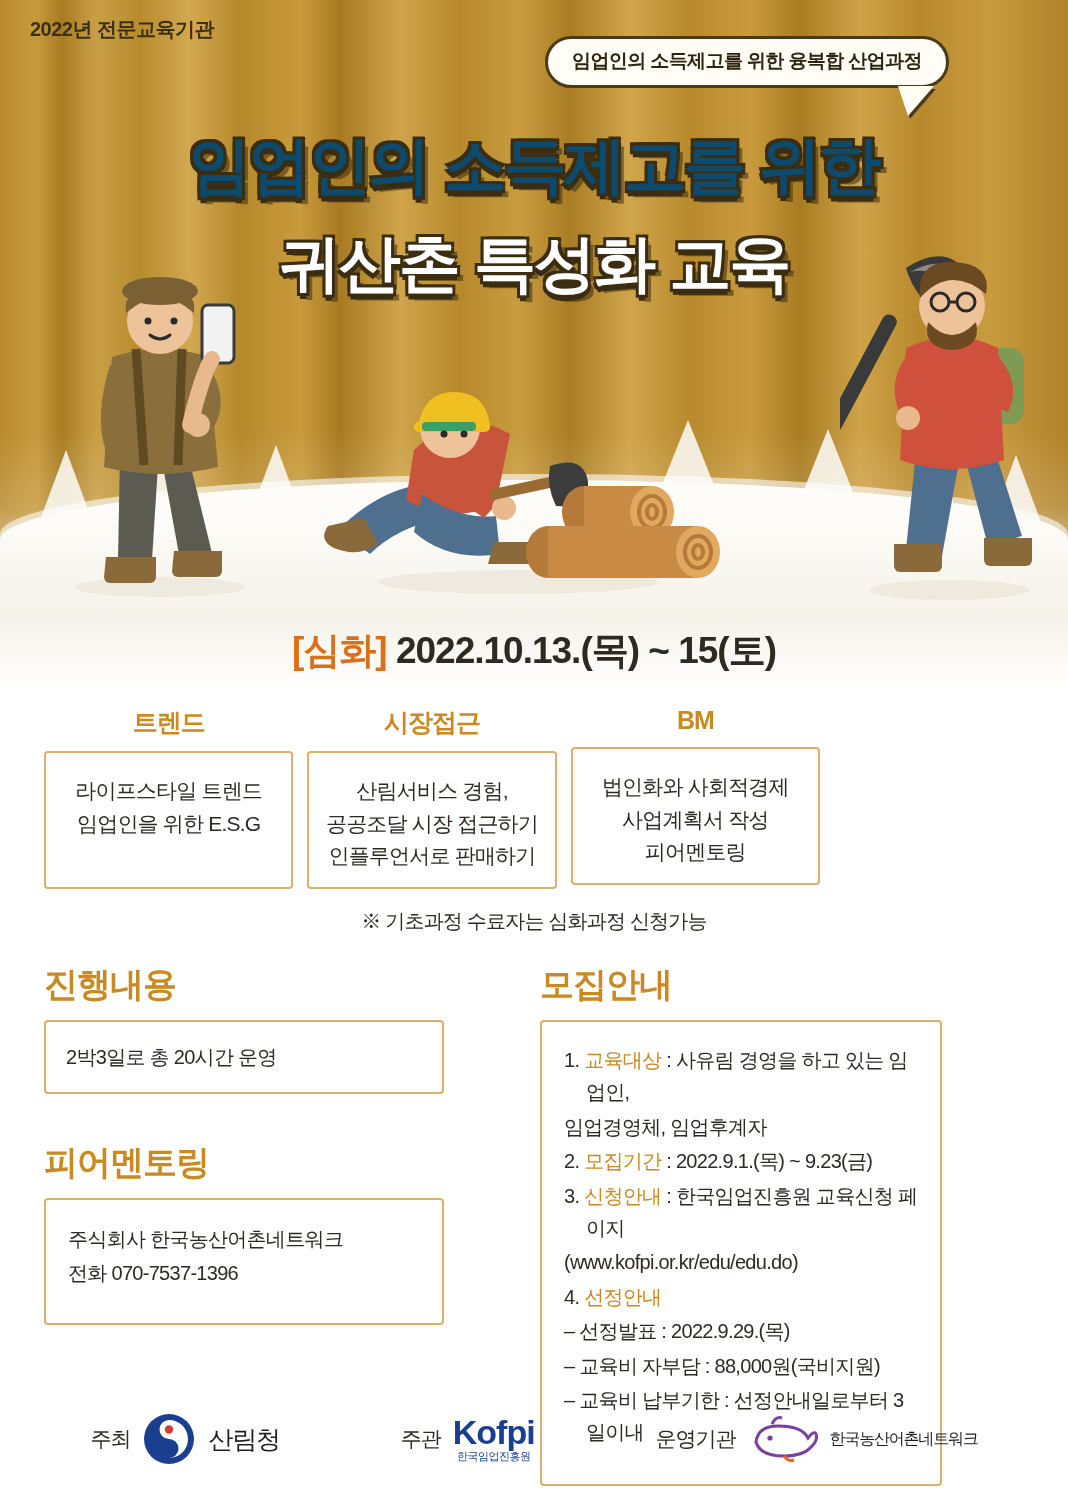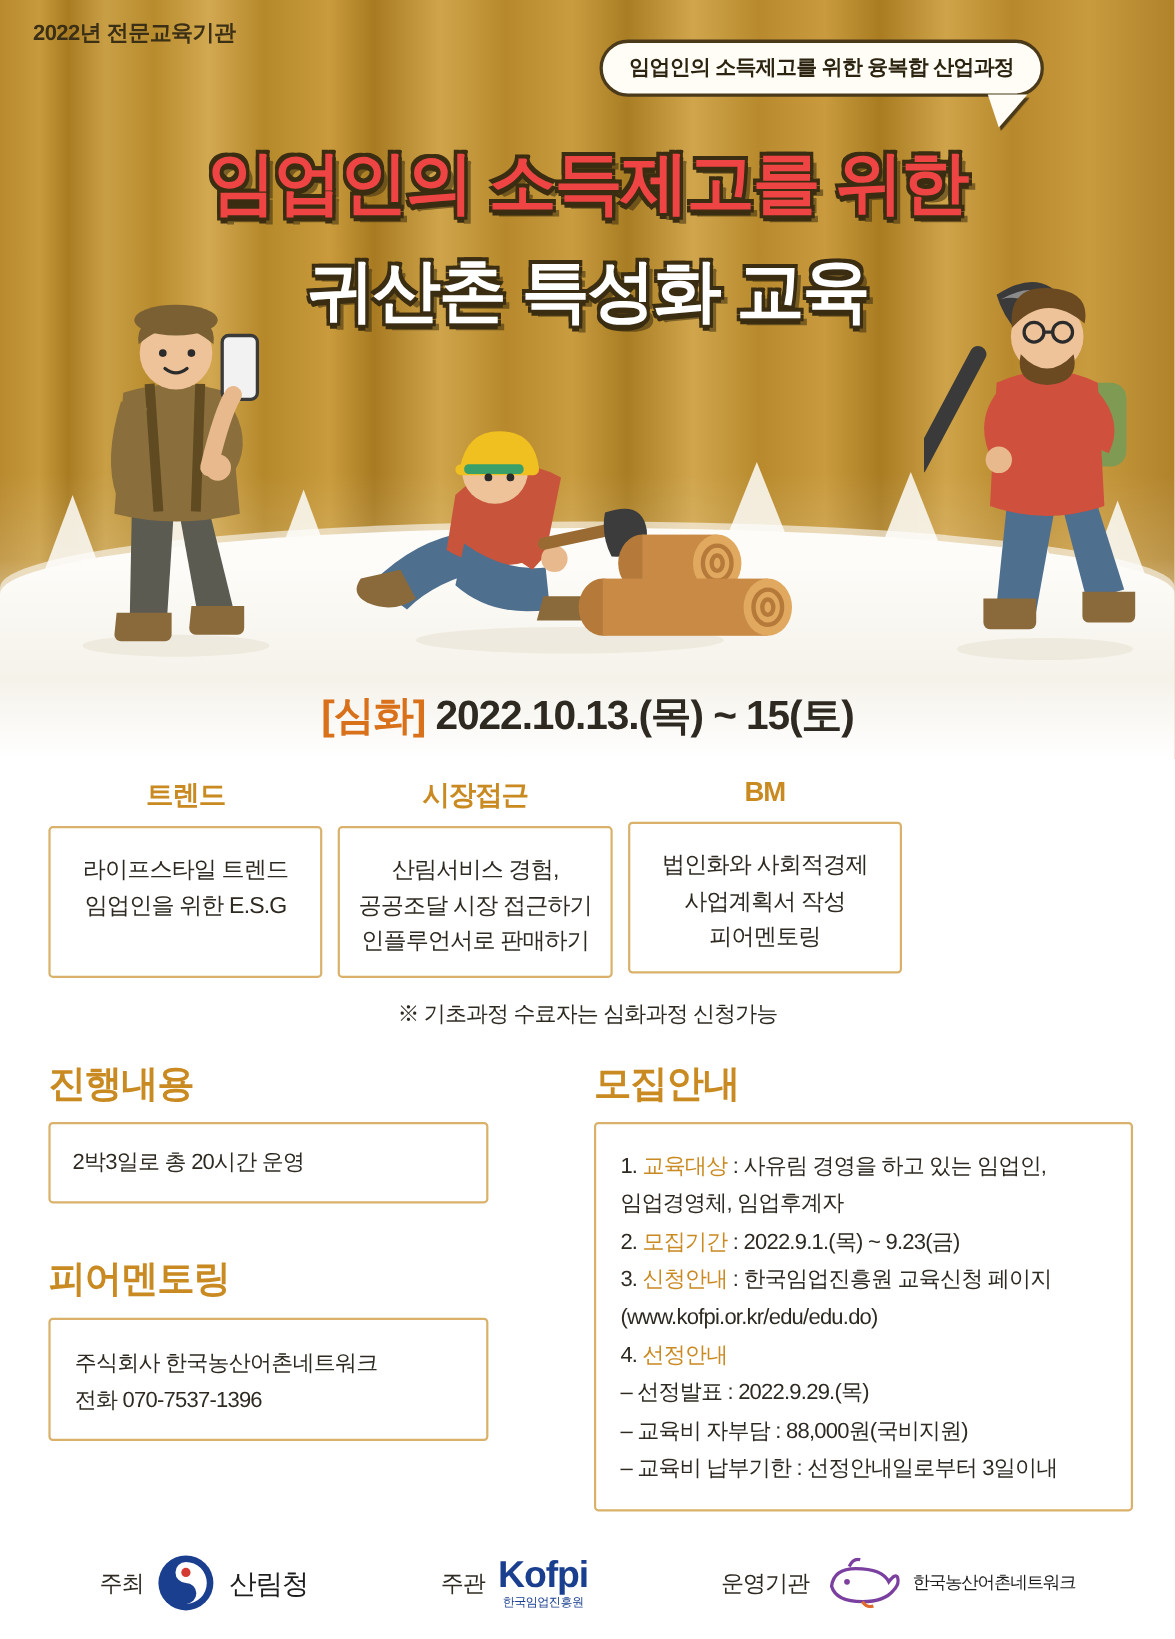--- a/index.html
+++ b/index.html
@@ -96,21 +96,21 @@
   }
 
   
   .title-main {
     position: absolute;
     left: 0; right: 0;
     text-align: center;
     font-size: 62px;
     font-weight: bold;
     letter-spacing: -2px;
-    color: #ef4444;
+    color: #0c4a6e;
     text-shadow:
       -3px -3px 0 #3a2d11, 3px -3px 0 #3a2d11,
       -3px  3px 0 #3a2d11, 3px  3px 0 #3a2d11,
       0 6px 0 #3a2d11, 6px 7px 0 rgba(58,45,17,.55);
   }
   .title-line1 { top: 124px; }
   .title-line2 { top: 222px; color: #ffffff; }
 
   
   .char { position: absolute; }
@@ -160,39 +160,39 @@
     left: 0; right: 0;
     top: 908px;
     text-align: center;
     font-size: 20px;
     color: #2e2a22;
     letter-spacing: -0.8px;
   }
 
   
   .col-left { position: absolute; left: 44px; top: 962px; width: 400px; }
-  .col-right { position: absolute; left: 540px; top: 962px; width: 490px; }
+  .col-right { position: absolute; left: 540px; top: 962px; width: 402px; }
   .sec-title {
     font-size: 34px;
     font-weight: bold;
     color: #c98a22;
     letter-spacing: -1px;
     margin-bottom: 12px;
   }
   .sec-box {
     border: 2px solid #d9b16a;
     border-radius: 4px;
     padding: 18px 20px;
     font-size: 20px;
     line-height: 1.7;
     color: #2e2a22;
     letter-spacing: -0.7px;
     box-sizing: border-box;
   }
-  .sec-box.tall { padding: 22px 22px 18px; }
+  .sec-box.tall { padding: 22px 22px 33px; }
   .gap { height: 46px; }
 
   .recruit-list { list-style: none; margin: 0; padding: 0; }
   .recruit-list li {
     font-size: 20px;
     line-height: 1.62;
     color: #2e2a22;
     letter-spacing: -0.7px;
     padding-left: 22px;
     text-indent: -22px;

